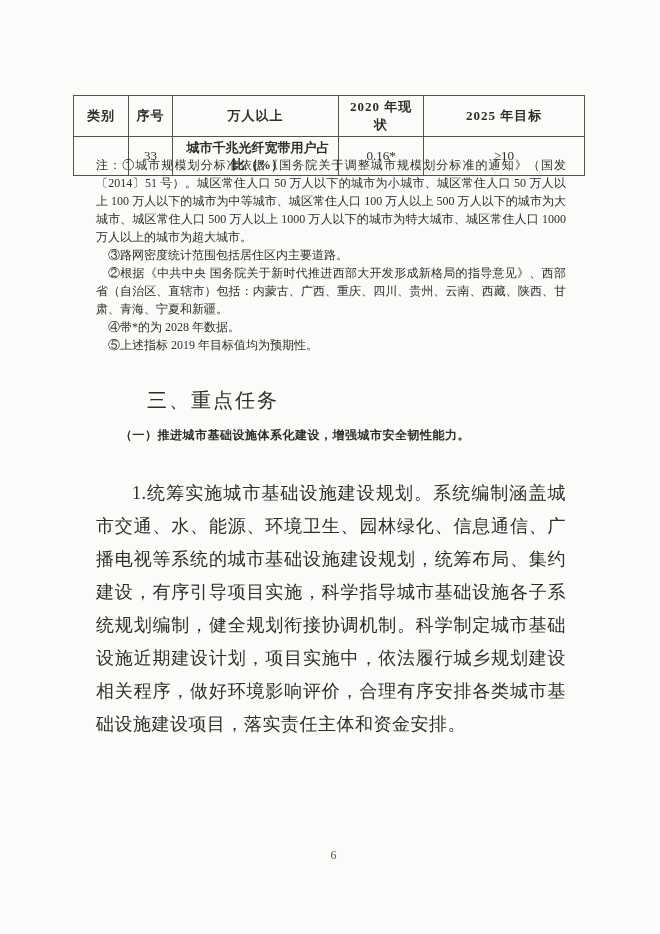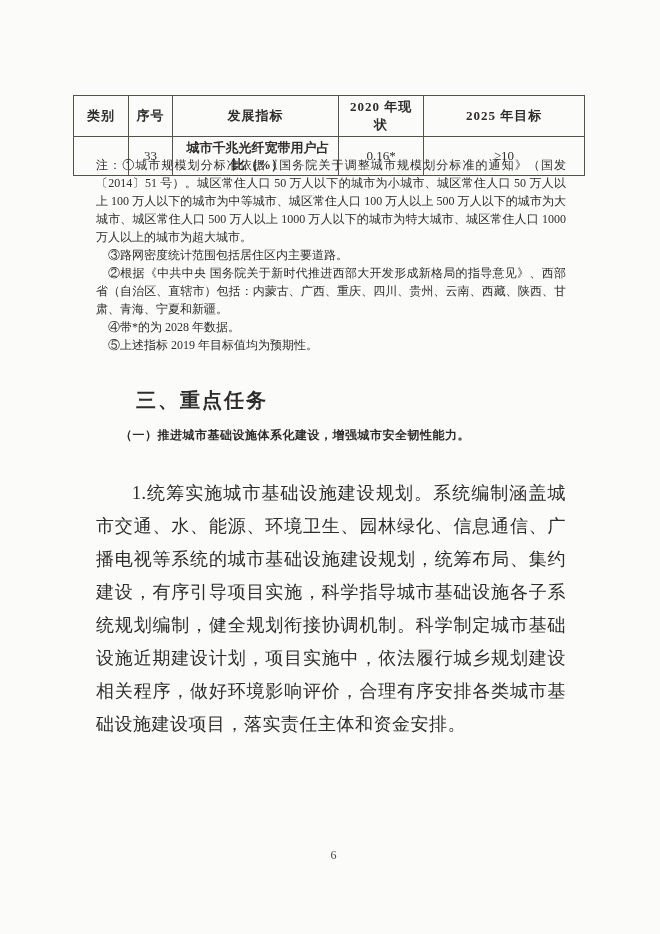--- a/index.html
+++ b/index.html
@@ -63,26 +63,26 @@
     line-height: 18px;
     text-align: justify;
     text-justify: inter-character;
   }
   .notes p { margin: 0; }
   .notes p.note-indent { text-indent: 1em; }
 
   
   .section-heading {
     position: absolute;
-    left: 96px;
+    left: 107px;
     top: 387px;
     width: 470px;
     margin: 0;
     font-size: 20px;
-    font-weight: bold;
+    font-weight: normal;
     letter-spacing: 2px;
     text-indent: 2em;
   }
   .sub-heading {
     position: absolute;
     left: 96px;
     top: 419px;
     width: 470px;
     margin: 0;
     font-size: 12px;
@@ -130,21 +130,21 @@
       <col style="width:55px">
       <col style="width:44px">
       <col style="width:166px">
       <col style="width:85px">
       <col style="width:161px">
     </colgroup>
     <thead>
       <tr>
         <th>类别</th>
         <th>序号</th>
-        <th>发展指标</th>
+        <th>万人以上</th>
         <th>2020 年现状</th>
         <th>2025 年目标</th>
       </tr>
     </thead>
     <tbody>
       <tr>
         <td class="cell-category"></td>
         <td class="cell-index">33</td>
         <td class="cell-indicator">城市千兆光纤宽带用户占比（%）</td>
         <td class="cell-current">0.16*</td>

